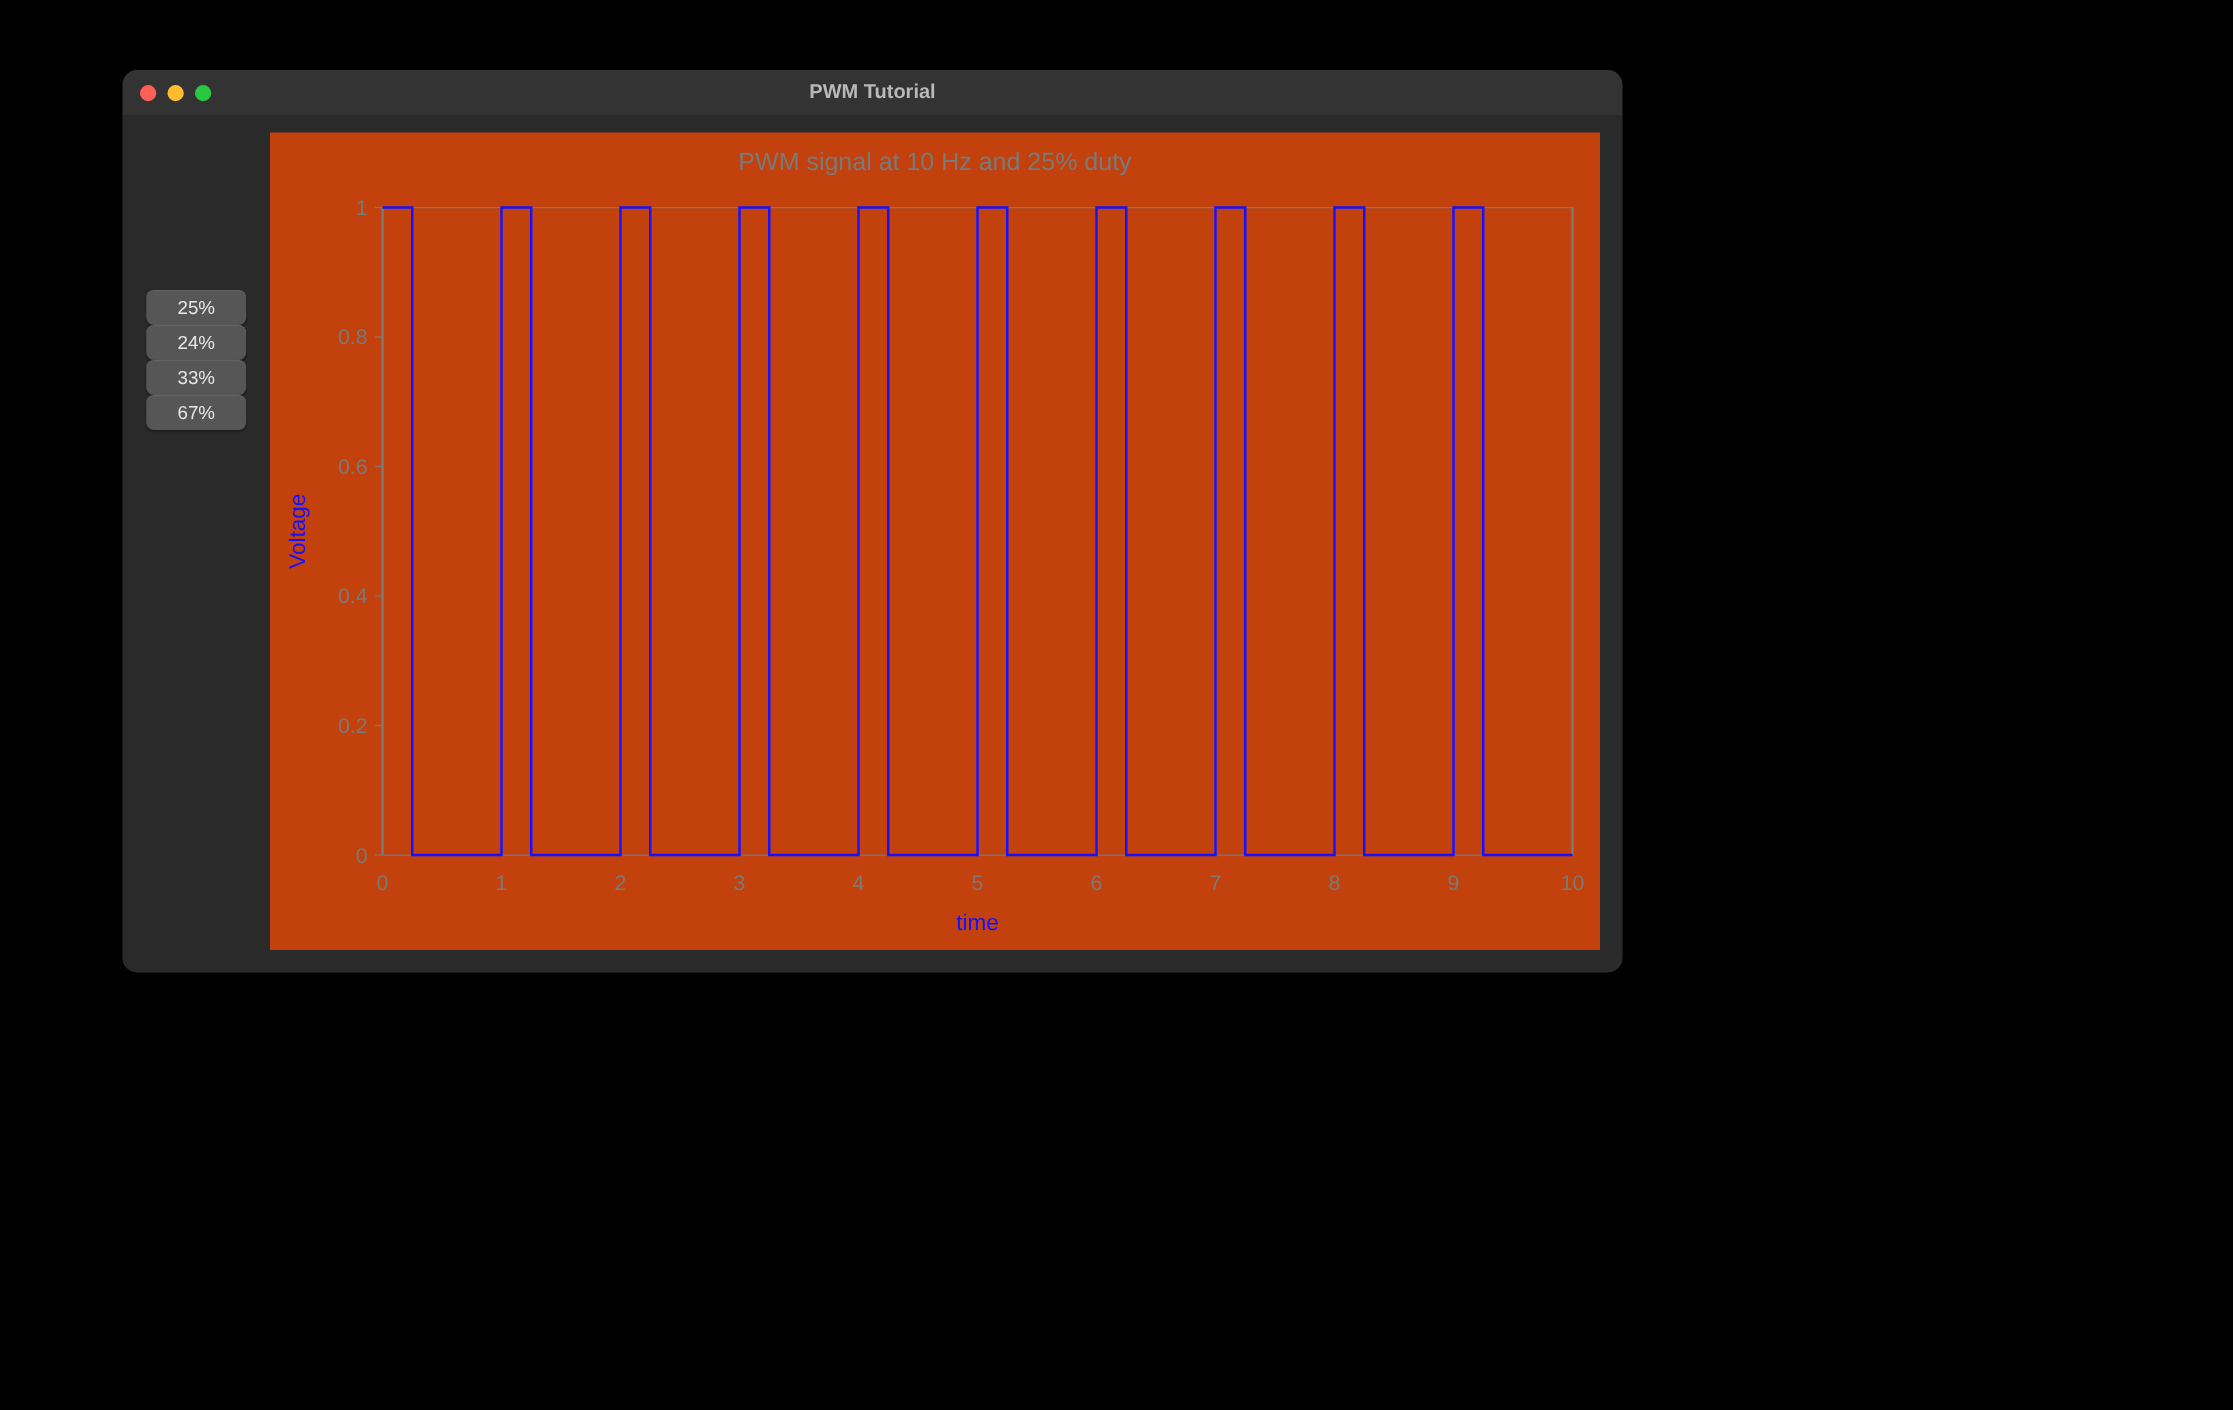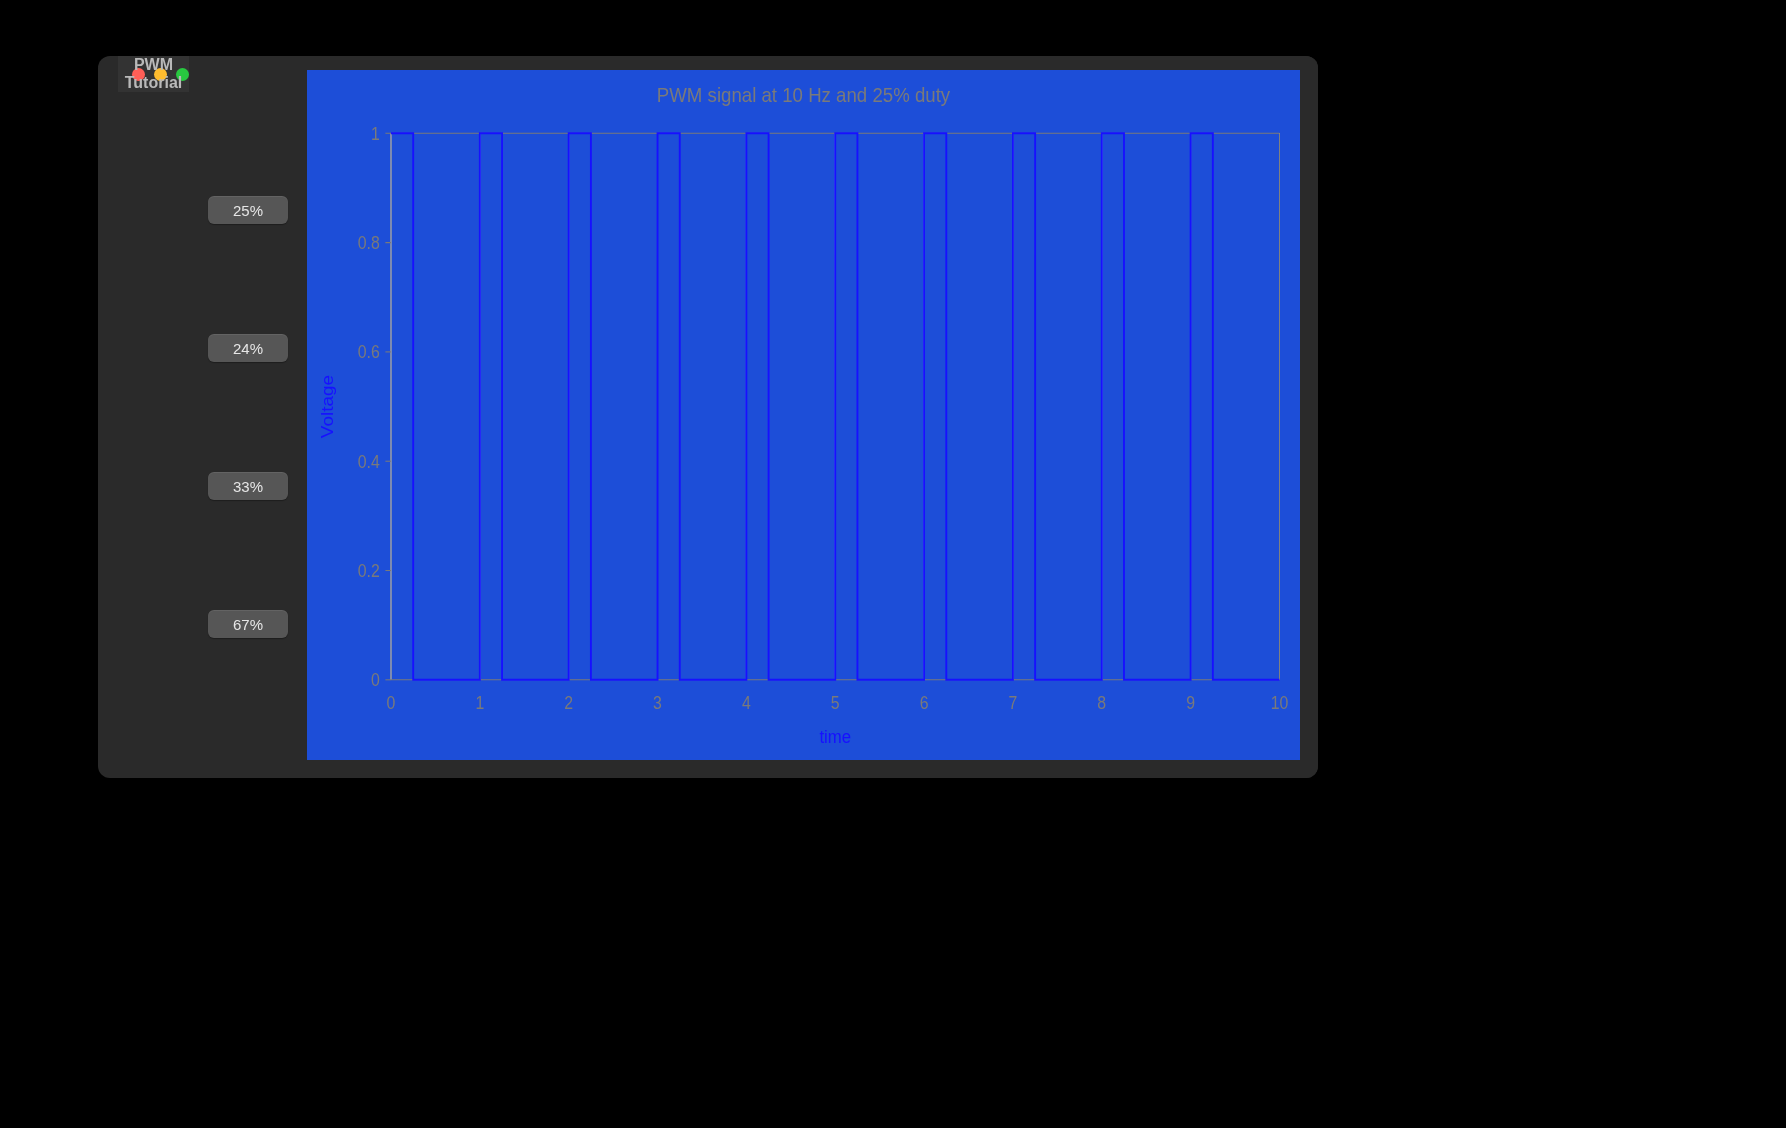--- a/index.html
+++ b/index.html
@@ -8,23 +8,22 @@
     font-family:-apple-system,BlinkMacSystemFont,"Segoe UI",Helvetica,Arial,sans-serif;
     overflow:hidden;
   }
   .window{
     position:absolute;
     left:98px;top:56px;
     width:1200px;height:722px;
     background:#2a2a2a;
     border-radius:12px;
     box-shadow:0 20px 60px rgba(0,0,0,0.6);
-    display:flex;flex-direction:row;
+    display:flex;flex-direction:column;
     overflow:hidden;
-    padding-left:20px;
   }
   .titlebar{
     height:36px;
     background:#333333;
     display:flex;align-items:center;
     position:relative;
     flex:0 0 auto;
   }
   .traffic{
     display:flex;gap:9px;
@@ -42,39 +41,38 @@
   .body{
     flex:1 1 auto;
     display:flex;
     background:#2a2a2a;
   }
   .sidebar{
     width:118px;flex:0 0 auto;
     display:flex;flex-direction:column;
     align-items:center;
     padding-top:140px;
-    gap:110px;
   }
   .btn{
     width:80px;height:28px;
     background:#565656;
     border-radius:6px;
     color:#e6e6e6;
     font-size:15px;
     display:flex;align-items:center;justify-content:center;
     cursor:pointer;
     box-shadow:inset 0 1px 0 rgba(255,255,255,0.08),0 1px 1px rgba(0,0,0,0.3);
   }
   .plot-wrap{
     flex:1 1 auto;
     padding:14px 18px 18px 0;
   }
   .plot{
     width:100%;height:100%;
-    background:#1d4ed8;
+    background:#c2410c;
     position:relative;
   }
   svg{display:block;}
   .chart-title{fill:#7a7a7a;font-size:20px;}
   .tick-label{fill:#7a7a7a;font-size:17px;}
   .axis-label{fill:#1710ff;font-size:18px;}
   .grid line{stroke:#f0f0f0;stroke-width:1;}
   .signal{stroke:#1710ff;stroke-width:2;fill:none;}
 </style>
 </head>

